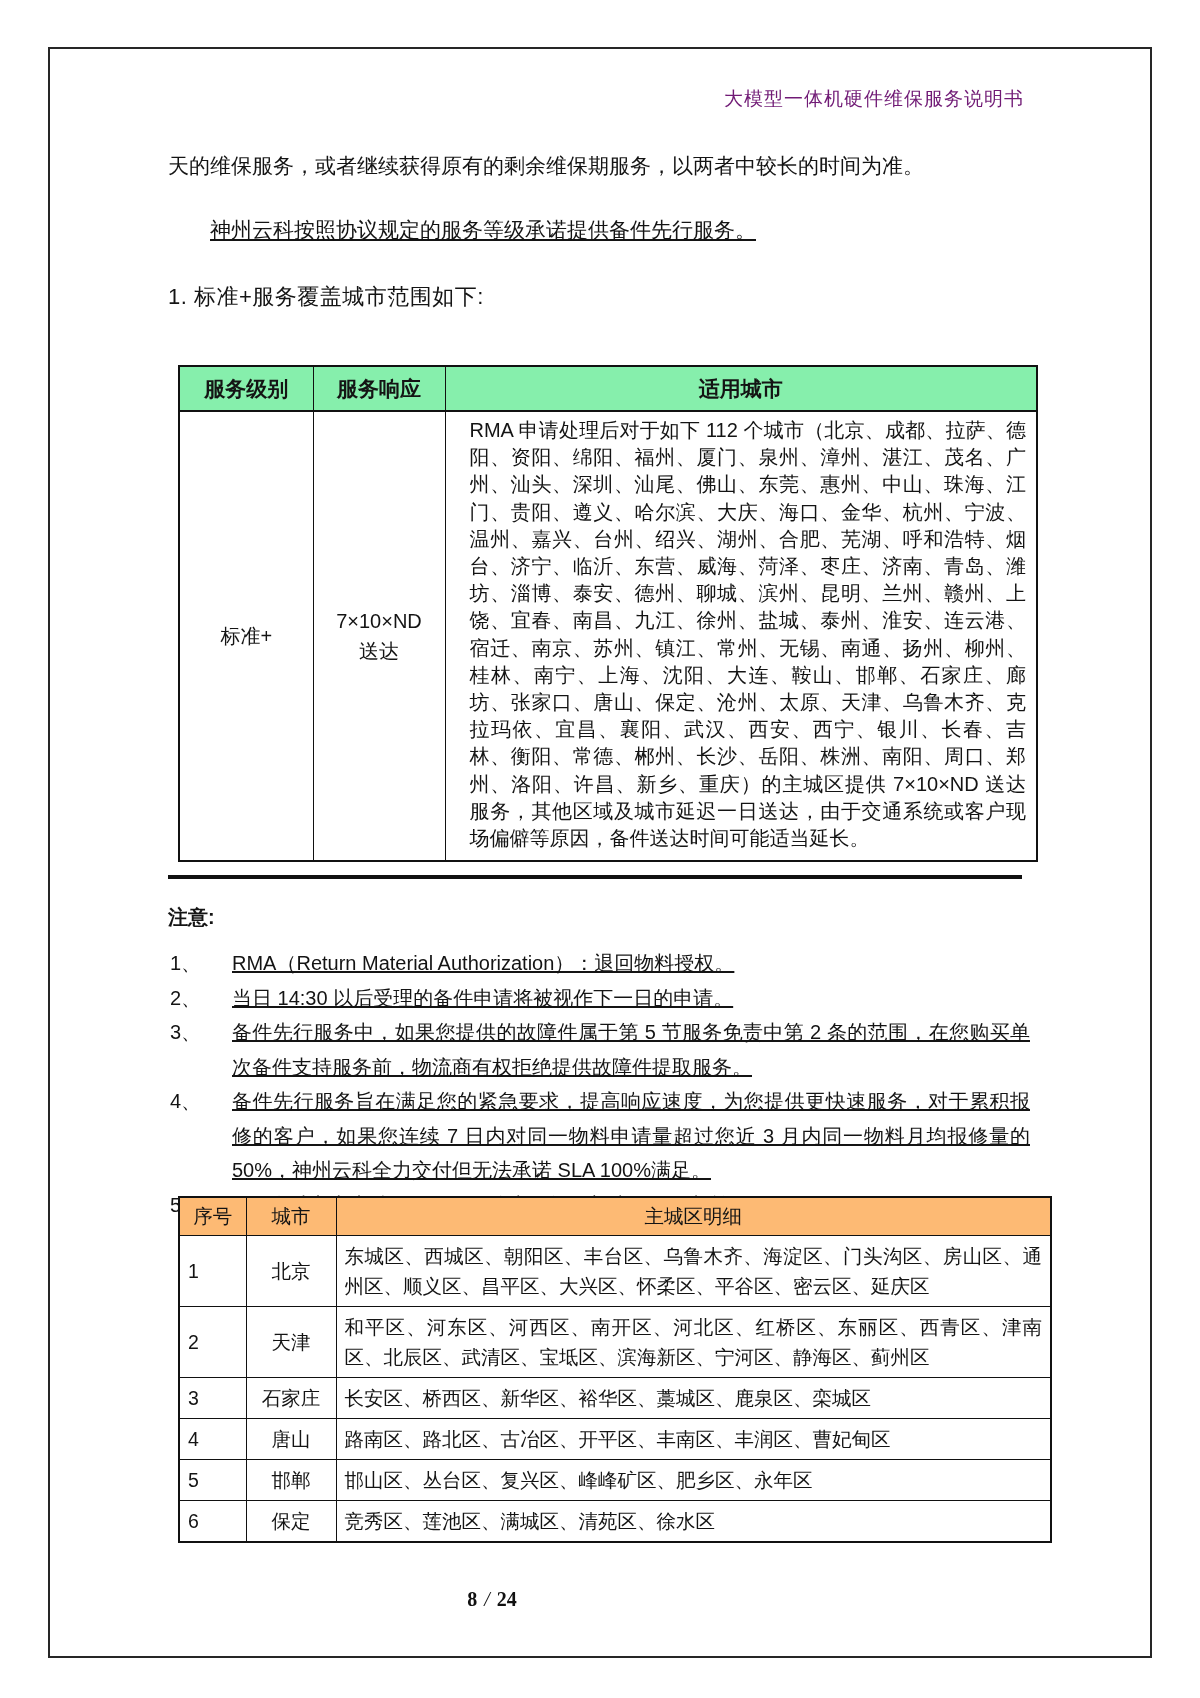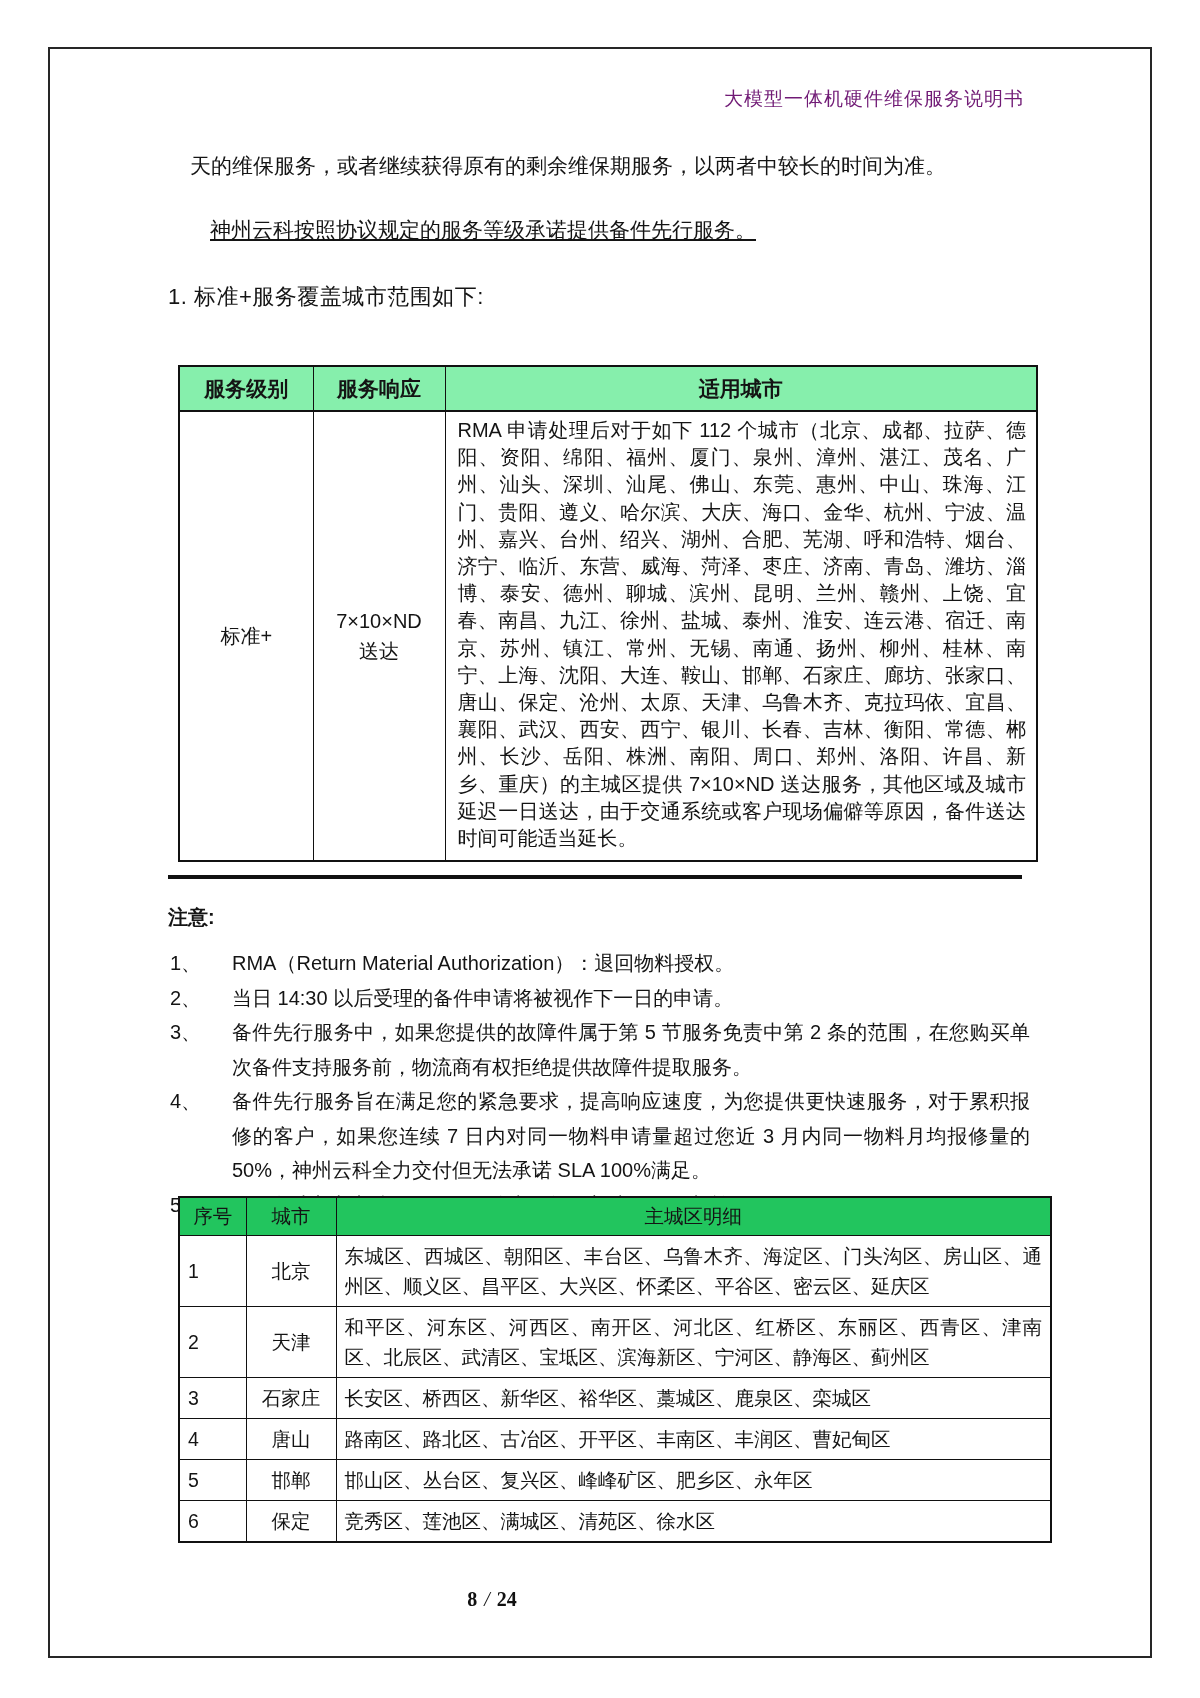--- a/index.html
+++ b/index.html
@@ -17,21 +17,21 @@
     border:2px solid #262626;
     background:#ffffff;
   }
   .doc-header {
     position:absolute; top:86px; right:176px;
     font-family:"Liberation Serif", serif;
     font-size:19px; letter-spacing:1px; color:#701a75;
   }
   .p1 {
     position:absolute; top:150px; left:168px; width:866px;
-    font-size:21px; line-height:32px;margin-left:22px;
+    font-size:21px; line-height:32px;
   }
   .p2 {
     position:absolute; top:214px; left:168px; width:866px;
     font-size:21px; line-height:32px; text-indent:2em;text-decoration:underline;
   }
   .sec-heading {
     position:absolute; top:282px; left:168px;
     font-size:22px; font-weight:normal; letter-spacing:0.5px;
   }
   
@@ -42,48 +42,48 @@
   }
   .table1 th, .table1 td { border:1.5px solid #111; }
   .table1 thead th {
     background:#86efac; font-weight:bold; font-size:21px;
     height:45px; text-align:center; vertical-align:middle;
     border-bottom:2px solid #111;
   }
   .table1 td { vertical-align:middle; font-size:20px; }
   .td-center { text-align:center; line-height:30px; }
   .td-cities {
-    padding:5px 10px 8px 12px; line-height:27.2px;
+    padding:5px 10px 8px 24px; line-height:27.2px;
     text-align:justify; text-justify:inter-ideograph;margin-top:12px;
   }
   
   .thick-rule {
     position:absolute; top:875px; left:168px;
     width:854px; height:4px; background:#111;
   }
   .notes-heading {
     position:absolute; top:904px; left:168px;
     font-size:20px; font-weight:bold;
   }
   .notes {
     position:absolute; top:946px; left:170px; width:860px;
     font-size:20px;
   }
   .note { display:flex; line-height:34.5px; }
   .note .num { flex:0 0 62px; }
-  .note .txt { flex:1; text-align:justify; text-justify:inter-ideograph; }
+  .note .txt { flex:1; text-align:justify; text-justify:inter-ideograph;text-decoration:underline; }
   
   .table2 {
     position:absolute; top:1196px; left:178px; width:872px;
     border-collapse:collapse; table-layout:fixed;
     border:2px solid #111; font-size:19.5px;
   }
   .table2 th, .table2 td { border:1.5px solid #111; vertical-align:middle; }
   .table2 thead th {
-    font-weight:normal; height:38px; text-align:center; background:#22c55e;
+    font-weight:normal; height:38px; text-align:center; background:#fdba74;
   }
   .table2 td { padding:5px 8px; line-height:30px; }
   .col-no  { text-align:left; padding-left:13px; }
   .col-city{ text-align:center; padding-left:14px; padding-right:14px;margin-top:6px; }
   .col-districts {
     text-align:justify; text-justify:inter-ideograph;
     padding-left:13px; padding-right:10px;
   }
   
   .footer {

